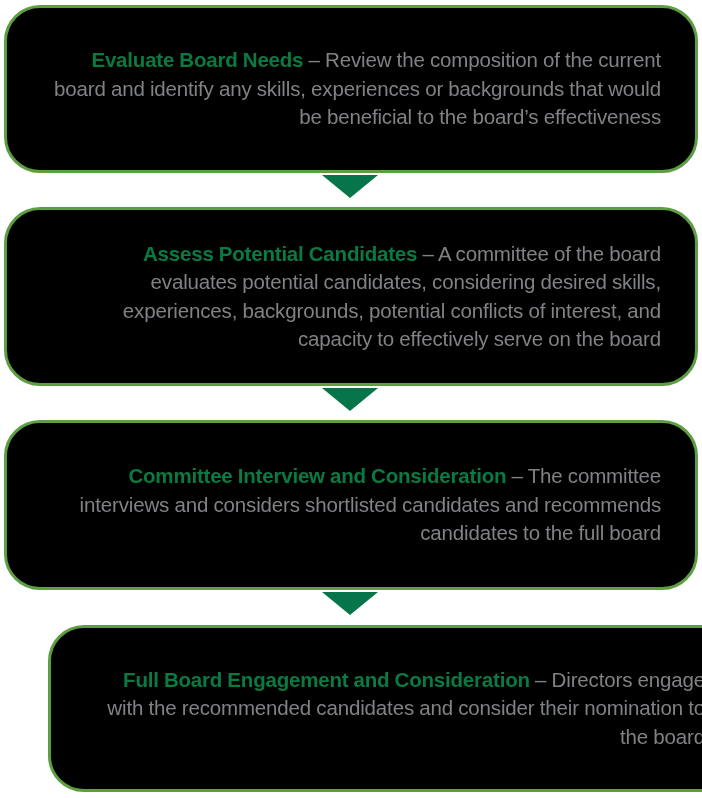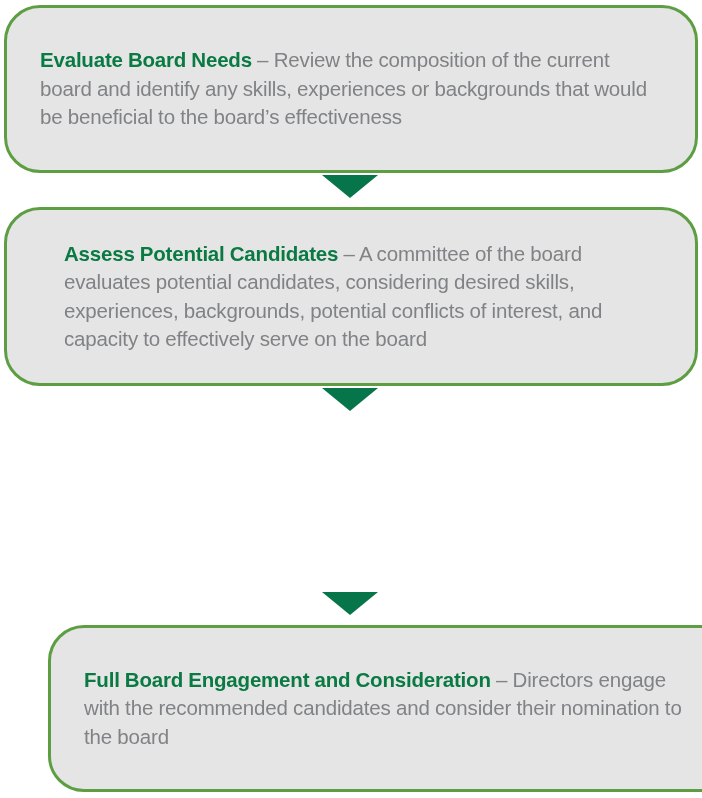--- a/index.html
+++ b/index.html
@@ -21,23 +21,24 @@
     box-sizing: border-box;
   }
 
   .step {
     position: absolute;
     left: 4px;
     width: 694px;
     box-sizing: border-box;
     border: 3px solid #5d9e42;
     border-radius: 36px;
-    background: #e5e5e5;
+    background: #000000;
     display: flex;
     align-items: center;
+    text-align: right;
   }
 
   .step-text {
     padding: 0 34px 0 33px;
     width: 100%;
     box-sizing: border-box;
     font-size: 20.5px;
     line-height: 28.5px;
     color: #808285;
     letter-spacing: -0.15px;
@@ -90,20 +91,25 @@
   <div class="arrow" id="arrow-1"></div>
 
   <div class="step" id="step-2">
     <p class="step-text">
       <span class="step-title">Assess Potential Candidates</span><span class="step-dash"> – </span><span class="step-body">A committee of the board evaluates potential candidates, considering desired skills, experiences, backgrounds, potential conflicts of interest, and capacity to effectively serve on the board</span>
     </p>
   </div>
 
   <div class="arrow" id="arrow-2"></div>
 
+  <div class="step" id="step-3">
+    <p class="step-text">
+      <span class="step-title">Committee Interview and Consideration</span><span class="step-dash"> – </span><span class="step-body">The committee interviews and considers shortlisted candidates and recommends candidates to the full board</span>
+    </p>
+  </div>
 
   <div class="arrow" id="arrow-3"></div>
 
   <div class="step" id="step-4">
     <p class="step-text">
       <span class="step-title">Full Board Engagement and Consideration</span><span class="step-dash"> – </span><span class="step-body">Directors engage with the recommended candidates and consider their nomination to the board</span>
     </p>
   </div>
 
 </div>

